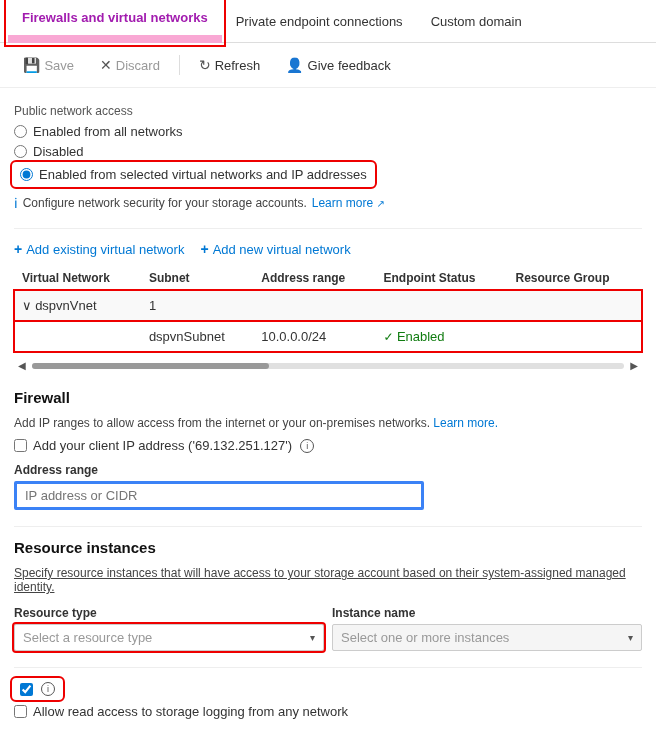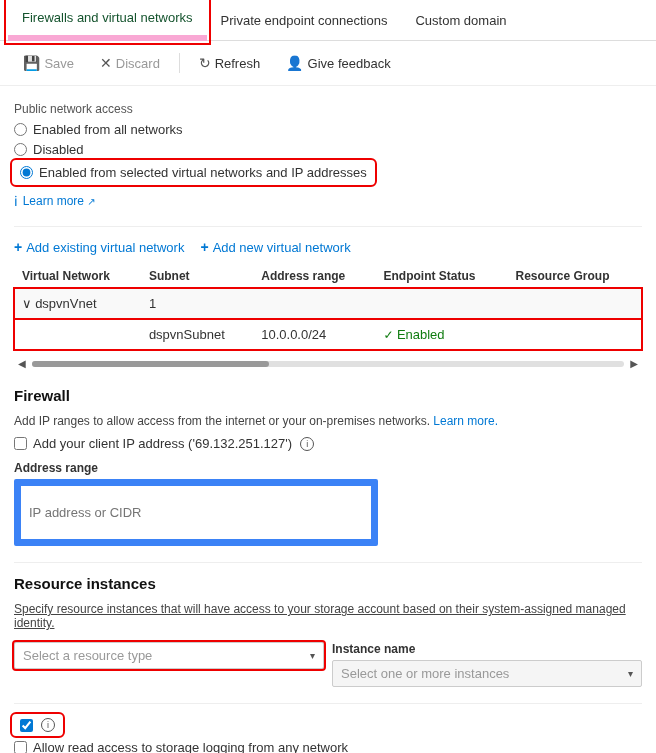--- a/index.html
+++ b/index.html
@@ -1,20 +1,20 @@
 <!DOCTYPE html>
 <html><head>
   <meta charset="utf-8">
   <style>
     * { box-sizing: border-box; margin: 0; padding: 0; }
     body { font-family: 'Segoe UI', Arial, sans-serif; font-size: 13px; color: #333; background: #fff; width: 656px; }
 
     .tabs { display: flex; align-items: center; border-bottom: 1px solid #ddd; padding: 0 8px; }
     .tab { padding: 10px 14px; cursor: pointer; font-size: 13px; color: #333; white-space: nowrap; }
-    .tab.active { color: #14532d; border-bottom: 6px solid #f9a8d4; margin-bottom: -1px; font-weight: 400; outline: 2px solid #e00; outline-offset: 2px; }
+    .tab.active { color: #a21caf; border-bottom: 8px solid #f9a8d4; margin-bottom: -1px; font-weight: 700; outline: 2px solid #e00; outline-offset: 2px; }
 
     .toolbar { display: flex; align-items: center; gap: 4px; padding: 8px 12px; border-bottom: 1px solid #eee; }
     .toolbar-btn { display: flex; align-items: center; gap: 4px; padding: 5px 10px; background: none; border: 1px solid transparent; cursor: pointer; font-size: 13px; color: #333; border-radius: 2px; }
     .toolbar-btn .icon { font-size: 14px; color: #555; }
     .toolbar-btn.disabled { color: #999; }
     .toolbar-sep { width: 1px; height: 20px; background: #ddd; margin: 0 4px; }
 
     .content { padding: 16px 14px; }
 
     .section-label { font-size: 12px; color: #555; margin-bottom: 6px; }
@@ -46,21 +46,21 @@
     .scroll-track { flex: 1; height: 6px; background: #e0e0e0; border-radius: 3px; position: relative; }
     .scroll-thumb { position: absolute; left: 0; top: 0; width: 40%; height: 100%; background: #999; border-radius: 3px; }
 
     .firewall-section { margin-bottom: 16px; }
     .firewall-desc { font-size: 12px; color: #444; margin-bottom: 8px; }
     .checkbox-row { display: flex; align-items: center; gap: 6px; font-size: 13px; margin-bottom: 10px; }
     .checkbox-row input[type=checkbox] { accent-color: #0078d4; }
     .info-circle { display: inline-flex; align-items: center; justify-content: center; width: 14px; height: 14px; border-radius: 50%; border: 1px solid #555; font-size: 9px; color: #555; cursor: pointer; margin-left: 2px; }
 
     .field-label { font-size: 12px; font-weight: 600; color: #333; margin-bottom: 4px; }
-    .text-input { width: 364px; padding: 19px 8px; border: 7px solid #3b82f6; border-radius: 2px; font-size: 13px; color: #999; outline: none; }
+    .text-input { width: 410px; padding: 4px 8px; border: 3px solid #3b82f6; border-radius: 2px; font-size: 13px; color: #999; outline: none; }
 
     .resource-section { margin-bottom: 16px; }
     .resource-desc { font-size: 12px; color: #444; margin-bottom: 12px; text-decoration: underline; }
     .resource-grid { display: grid; grid-template-columns: 1fr 1fr; gap: 8px; margin-bottom: 4px; }
     .resource-col-label { font-size: 12px; font-weight: 600; color: #333; margin-bottom: 4px; }
     .select-box { display: flex; align-items: center; justify-content: space-between; padding: 5px 8px; border: 1px solid #ccc; border-radius: 2px; font-size: 13px; color: #999; cursor: pointer; background: #fff; outline: 2px solid #e00; }
     .select-box.no-outline { outline: none; background: #f5f5f5; }
     .chevron { font-size: 10px; color: #555; }
 
     .exceptions-section { margin-bottom: 16px; }
@@ -117,20 +117,21 @@
     <label class="radio-item">
       <span class="radio-selected">
         <input type="radio" name="network" checked="" style="">
         <span>Enabled from selected virtual networks and IP addresses</span>
       </span>
     </label>
   </div>
 
   <div class="info-row">
     <span class="info-icon">ℹ</span>
+    <span>Configure network security for your storage accounts.</span>
     <a href="#" class="learn-more">
       <span>Learn more</span>
       <span class="ext-icon"> ↗</span>
     </a>
   </div>
 
   <div class="divider"></div>
 
   <div class="vnet-actions">
     <button class="vnet-action-btn">
@@ -200,20 +201,21 @@
     <input type="text" class="text-input" placeholder="IP address or CIDR" style="">
   </div>
 
   <div class="divider"></div>
 
   <div class="resource-section">
     <div class="section-title">Resource instances</div>
     <div class="resource-desc">Specify resource instances that will have access to your storage account based on their system-assigned managed identity.</div>
     <div class="resource-grid">
       <div>
+        <div class="resource-col-label">Resource type</div>
         <div class="select-box">
           <span>Select a resource type</span>
           <span class="chevron">▾</span>
         </div>
       </div>
       <div>
         <div class="resource-col-label">Instance name</div>
         <div class="select-box no-outline">
           <span>Select one or more instances</span>
           <span class="chevron">▾</span>

